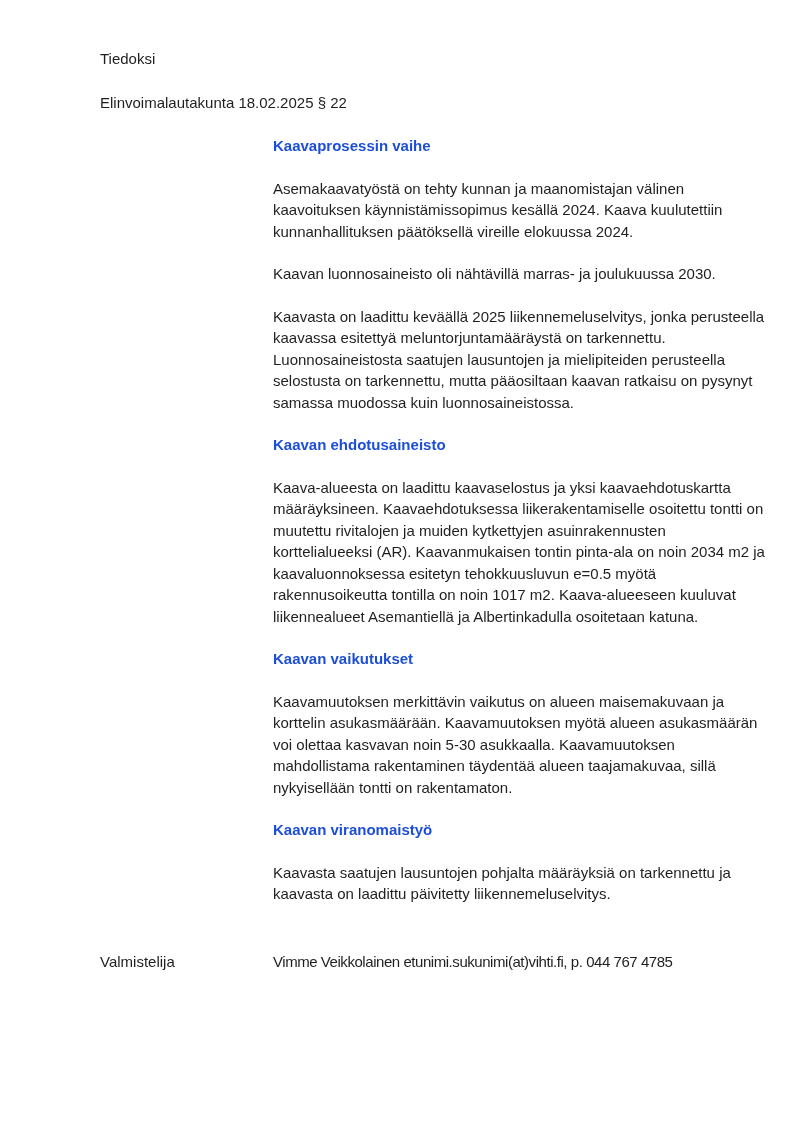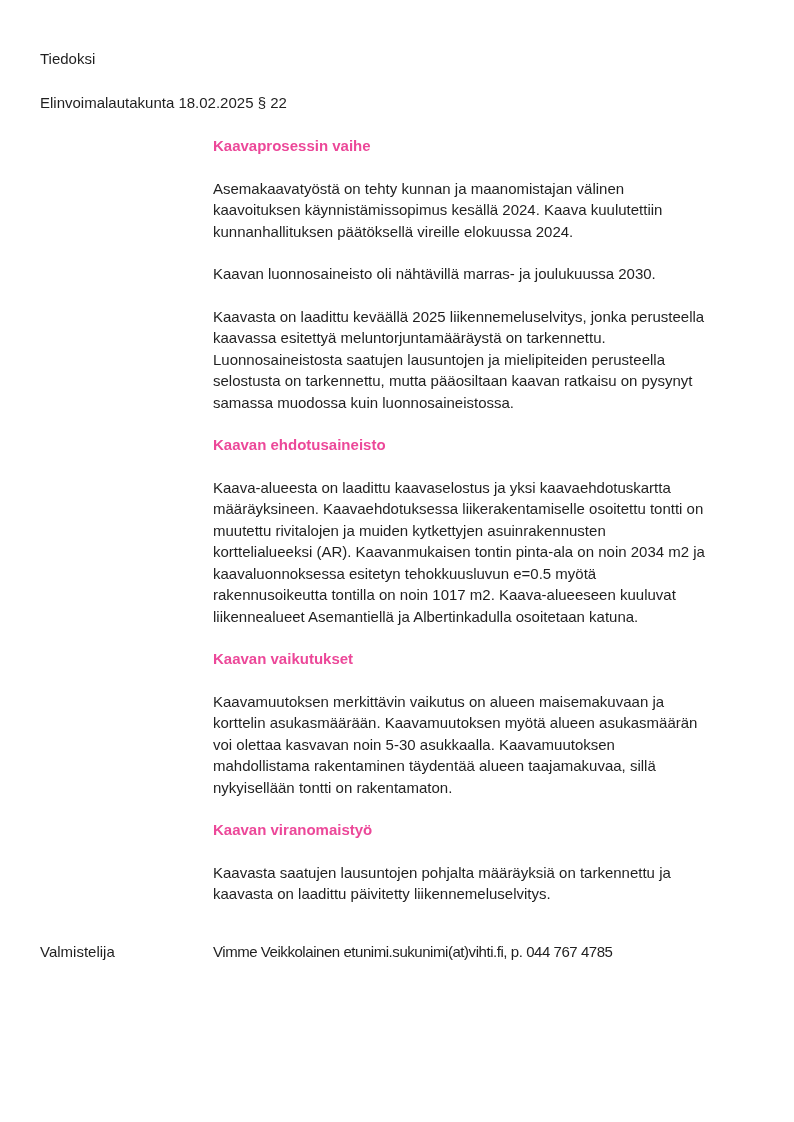--- a/index.html
+++ b/index.html
@@ -1,46 +1,46 @@
 <!DOCTYPE html>
 <html><head>
 <meta charset="utf-8">
 <style>
   html,body { margin:0; padding:0; background:#ffffff; }
   .page {
     position:relative;
     width:794px; height:1122px;
     background:#ffffff;
     box-sizing:border-box;
-    padding:48px 58px 0 40px;
+    padding:48px 58px 0 100px;
     color:#1f1f1f;
     font-family:"Liberation Sans", sans-serif;
     font-size:15px;
     line-height:21.5px;
     overflow:hidden;
   }
   .doc-header-line { margin:0 0 22px 0; }
   .committee-line { margin:0; }
   .content {
     margin-left:173px;
     width:492px;
     margin-top:22px;
   }
   .section-heading {
     font-size:15px;
     font-weight:700;
-    color:#ec4899;
+    color:#1d4ed8;
     margin:11px 0;
     line-height:21.5px;
   }
   .para {
     margin:21px 0;
     white-space:pre-line;
   }
-  .signatures { margin-top:36px; }
+  .signatures { margin-top:46px; }
   .sig-row { display:flex; margin-bottom:22px; }
   .sig-label { width:173px; flex:0 0 173px; }
   .sig-value { letter-spacing:-0.45px; }
 </style>
 </head>
 <body>
 
 <div class="page">
 
   <p class="doc-header-line">Tiedoksi</p>

